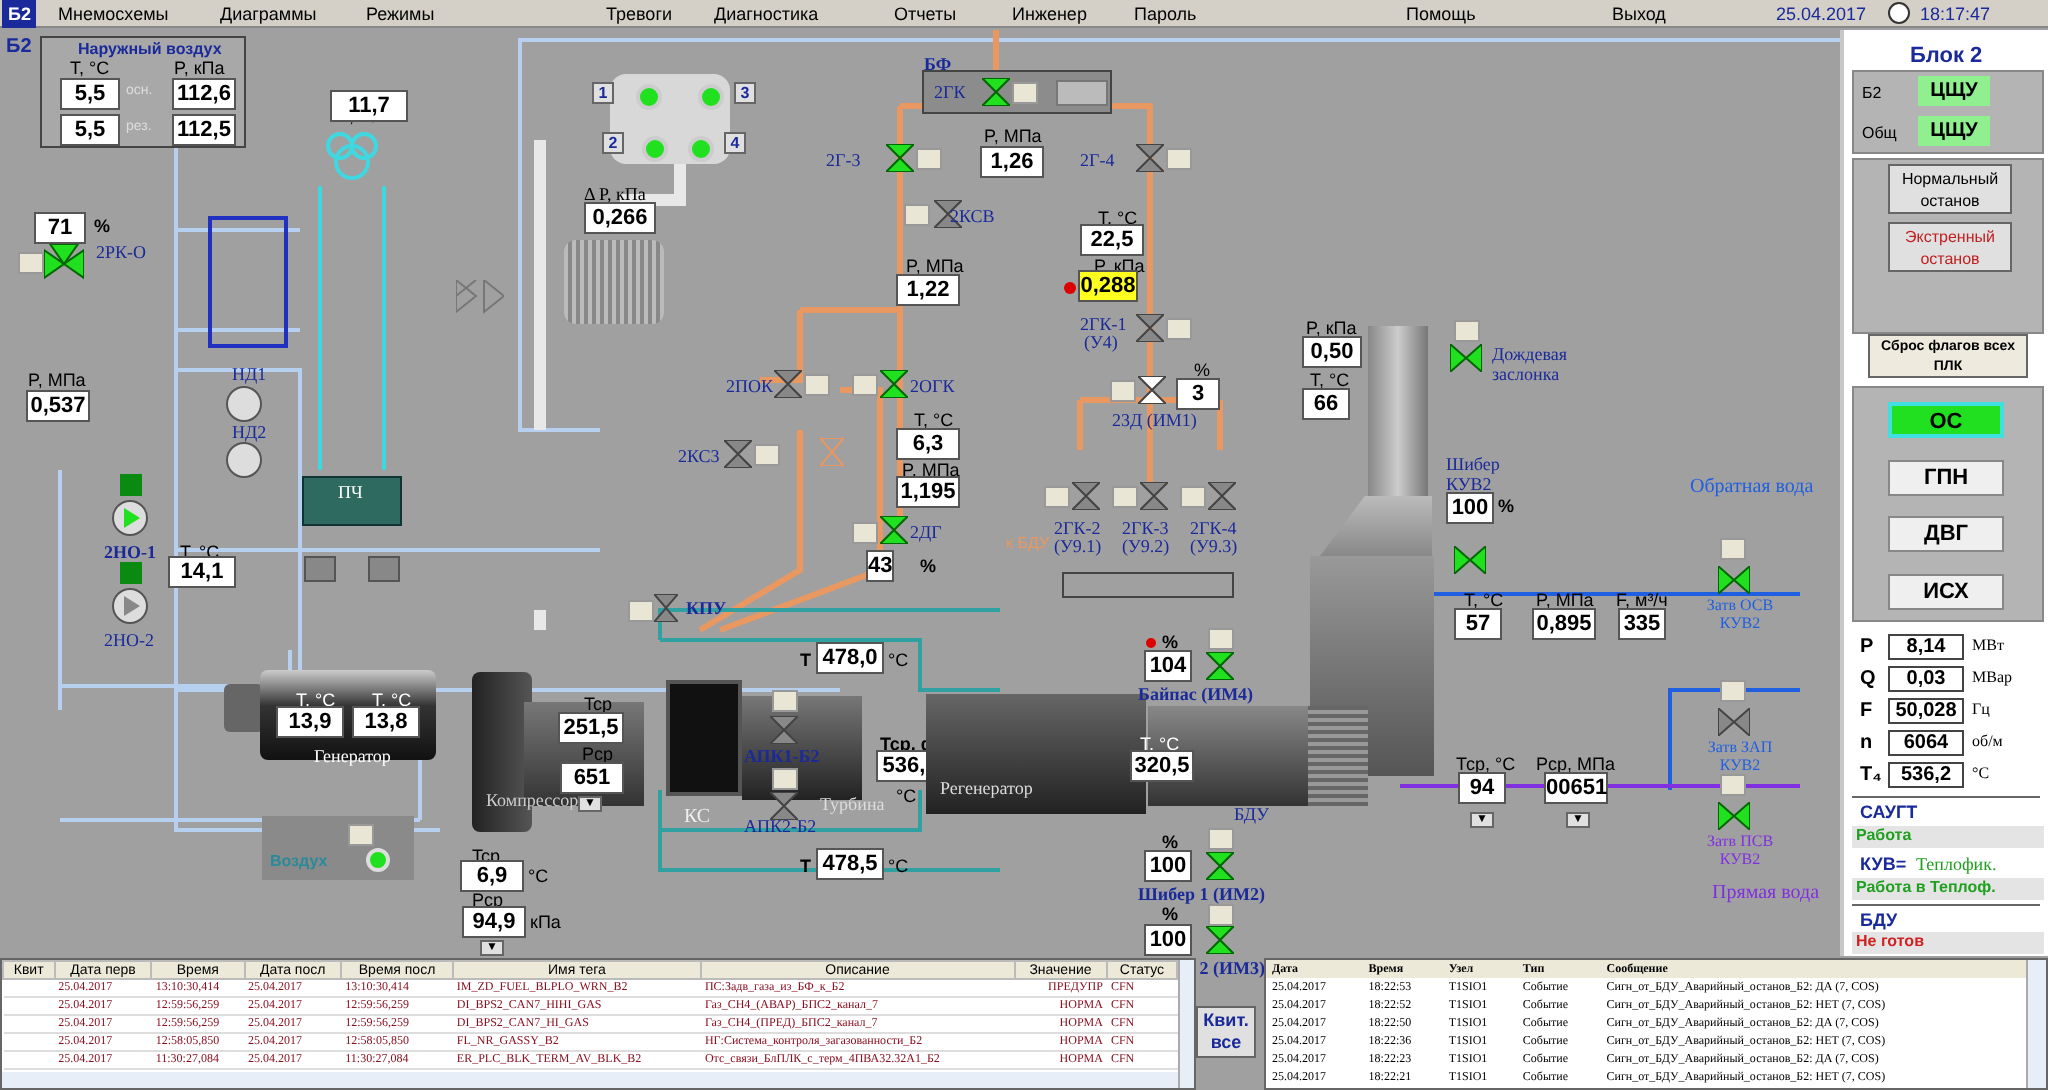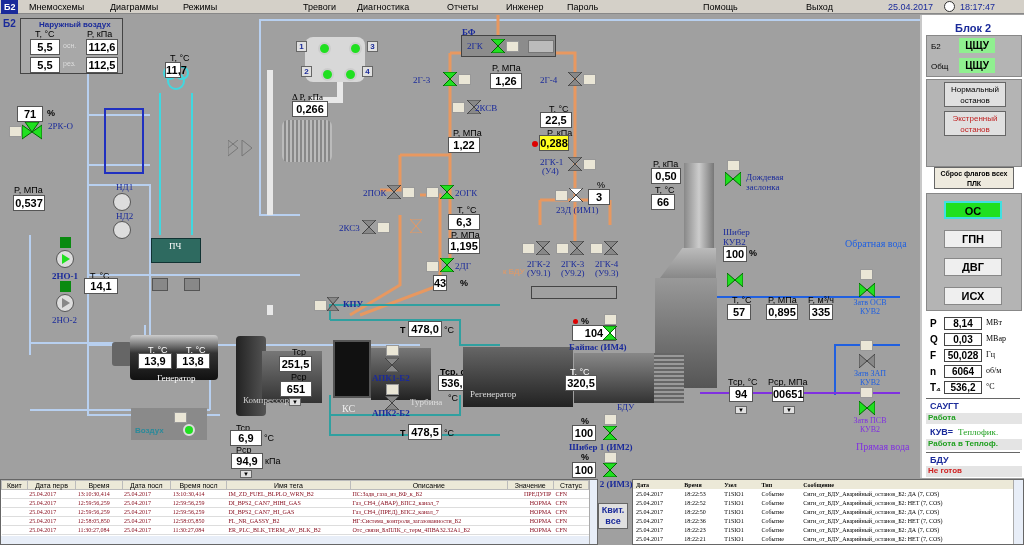--- a/index.html
+++ b/index.html
@@ -100,21 +100,21 @@
     <div class="lbl" style="left:66px;top:10px">P, кПа</div>
     <div class="val" style="left:9px;top:20px;width:30px">5,5</div>
     <div class="lbl" style="left:42px;top:23px;color:#ddd;font-size:7px">осн.</div>
     <div class="val" style="left:65px;top:20px;width:32px">112,6</div>
     <div class="val" style="left:9px;top:38px;width:30px">5,5</div>
     <div class="lbl" style="left:42px;top:41px;color:#ddd;font-size:7px">рез.</div>
     <div class="val" style="left:65px;top:38px;width:32px">112,5</div>
   </div>
 
   <div class="lbl" style="left:170px;top:38px">T, °C</div>
-  <div class="val" style="left:165px;top:47px;width:16px">11,7</div>
+  <div class="val" style="left:165px;top:30px;width:39px">11,7</div>
 
   <div class="abs" style="left:305px;top:22px;width:60px;height:45px;background:#d8d8d8;border-radius:8px"></div>
   <div class="btn" style="left:296px;top:26px;width:11px;height:11px;font-size:8px;color:#1a2a9a">1</div>
   <div class="btn" style="left:301px;top:51px;width:11px;height:11px;font-size:8px;color:#1a2a9a">2</div>
   <div class="btn" style="left:367px;top:26px;width:11px;height:11px;font-size:8px;color:#1a2a9a">3</div>
   <div class="btn" style="left:362px;top:51px;width:11px;height:11px;font-size:8px;color:#1a2a9a">4</div>
   <div class="abs" style="left:318px;top:27px;width:13px;height:13px;border-radius:50%;background:#20e020;border:2px solid #ccc"></div>
   <div class="abs" style="left:349px;top:27px;width:13px;height:13px;border-radius:50%;background:#20e020;border:2px solid #ccc"></div>
   <div class="abs" style="left:321px;top:53px;width:13px;height:13px;border-radius:50%;background:#20e020;border:2px solid #ccc"></div>
   <div class="abs" style="left:344px;top:53px;width:13px;height:13px;border-radius:50%;background:#20e020;border:2px solid #ccc"></div>
@@ -315,39 +315,39 @@
   <div class="abs" style="left:371px;top:333px;width:60px;height:52px;background:linear-gradient(#777,#222)"></div>
   <div class="sq" style="left:386px;top:330px"></div>
   <div class="abs" style="left:385px;top:343px;width:14px;height:14px"><svg width="14" height="14">
         <path d="M0,0 L14,0 L7,7 Z M0,14 L14,14 L7,7 Z" fill="#888" stroke="#444"></path>
       </svg></div>
   <div class="lbl ser" style="left:372px;top:358px;font-weight:bold">АПК1-Б2</div>
   <div class="sq" style="left:386px;top:369px"></div>
   <div class="abs" style="left:385px;top:381px;width:14px;height:14px"><svg width="14" height="14">
         <path d="M0,0 L14,0 L7,7 Z M0,14 L14,14 L7,7 Z" fill="#888" stroke="#444"></path>
       </svg></div>
-  <div class="lbl ser" style="left:372px;top:393px;font-weight:bold">АПК2-Б2</div>
+  <div class="lbl ser" style="left:372px;top:393px;font-weight:normal">АПК2-Б2</div>
   <div class="lbl" style="left:440px;top:352px;font-weight:bold">Тср. ф.</div>
   <div class="val" style="left:438px;top:360px;width:34px">536,5</div>
   <div class="lbl" style="left:448px;top:378px">°C</div>
   <div class="lbl" style="left:410px;top:382px;color:#ddd;font-family:'Liberation Serif',serif;font-size:9px">Турбина</div>
   <div class="abs" style="left:463px;top:332px;width:110px;height:60px;background:linear-gradient(#666,#222)"></div>
   <div class="lbl" style="left:470px;top:374px;color:#ddd;font-family:'Liberation Serif',serif;font-size:9px">Регенератор</div>
   <div class="abs" style="left:574px;top:338px;width:80px;height:50px;background:linear-gradient(#888,#333)"></div>
   <div class="lbl" style="left:570px;top:352px;color:#fff">T, °C</div>
   <div class="val" style="left:565px;top:360px;width:32px">320,5</div>
   <div class="lbl ser" style="left:617px;top:387px">БДУ</div>
   <div class="lbl" style="left:400px;top:413px;font-weight:bold">T</div>
   <div class="val" style="left:408px;top:409px;width:34px">478,5</div>
   <div class="lbl" style="left:444px;top:413px">°C</div>
 
 
   <div class="abs" style="left:573px;top:304px;width:5px;height:5px;border-radius:50%;background:#d00"></div>
   <div class="lbl" style="left:581px;top:301px;font-weight:bold">%</div>
-  <div class="val" style="left:572px;top:310px;width:44px">104</div>
+  <div class="val" style="left:572px;top:310px;width:24px">104</div>
   <div class="sq" style="left:604px;top:299px"></div>
   <div class="abs" style="left:603px;top:311px;width:14px;height:14px"><svg width="14" height="14">
         <path d="M0,0 L14,0 L7,7 Z M0,14 L14,14 L7,7 Z" fill="#20e020" stroke="#060"></path>
       </svg></div>
   <div class="lbl ser" style="left:569px;top:327px;font-weight:bold">Байпас (ИМ4)</div>
 
   <div class="lbl" style="left:581px;top:401px;font-weight:bold">%</div>
   <div class="val" style="left:572px;top:410px;width:24px">100</div>
   <div class="sq" style="left:604px;top:399px"></div>
   <div class="abs" style="left:603px;top:411px;width:14px;height:14px"><svg width="14" height="14">

